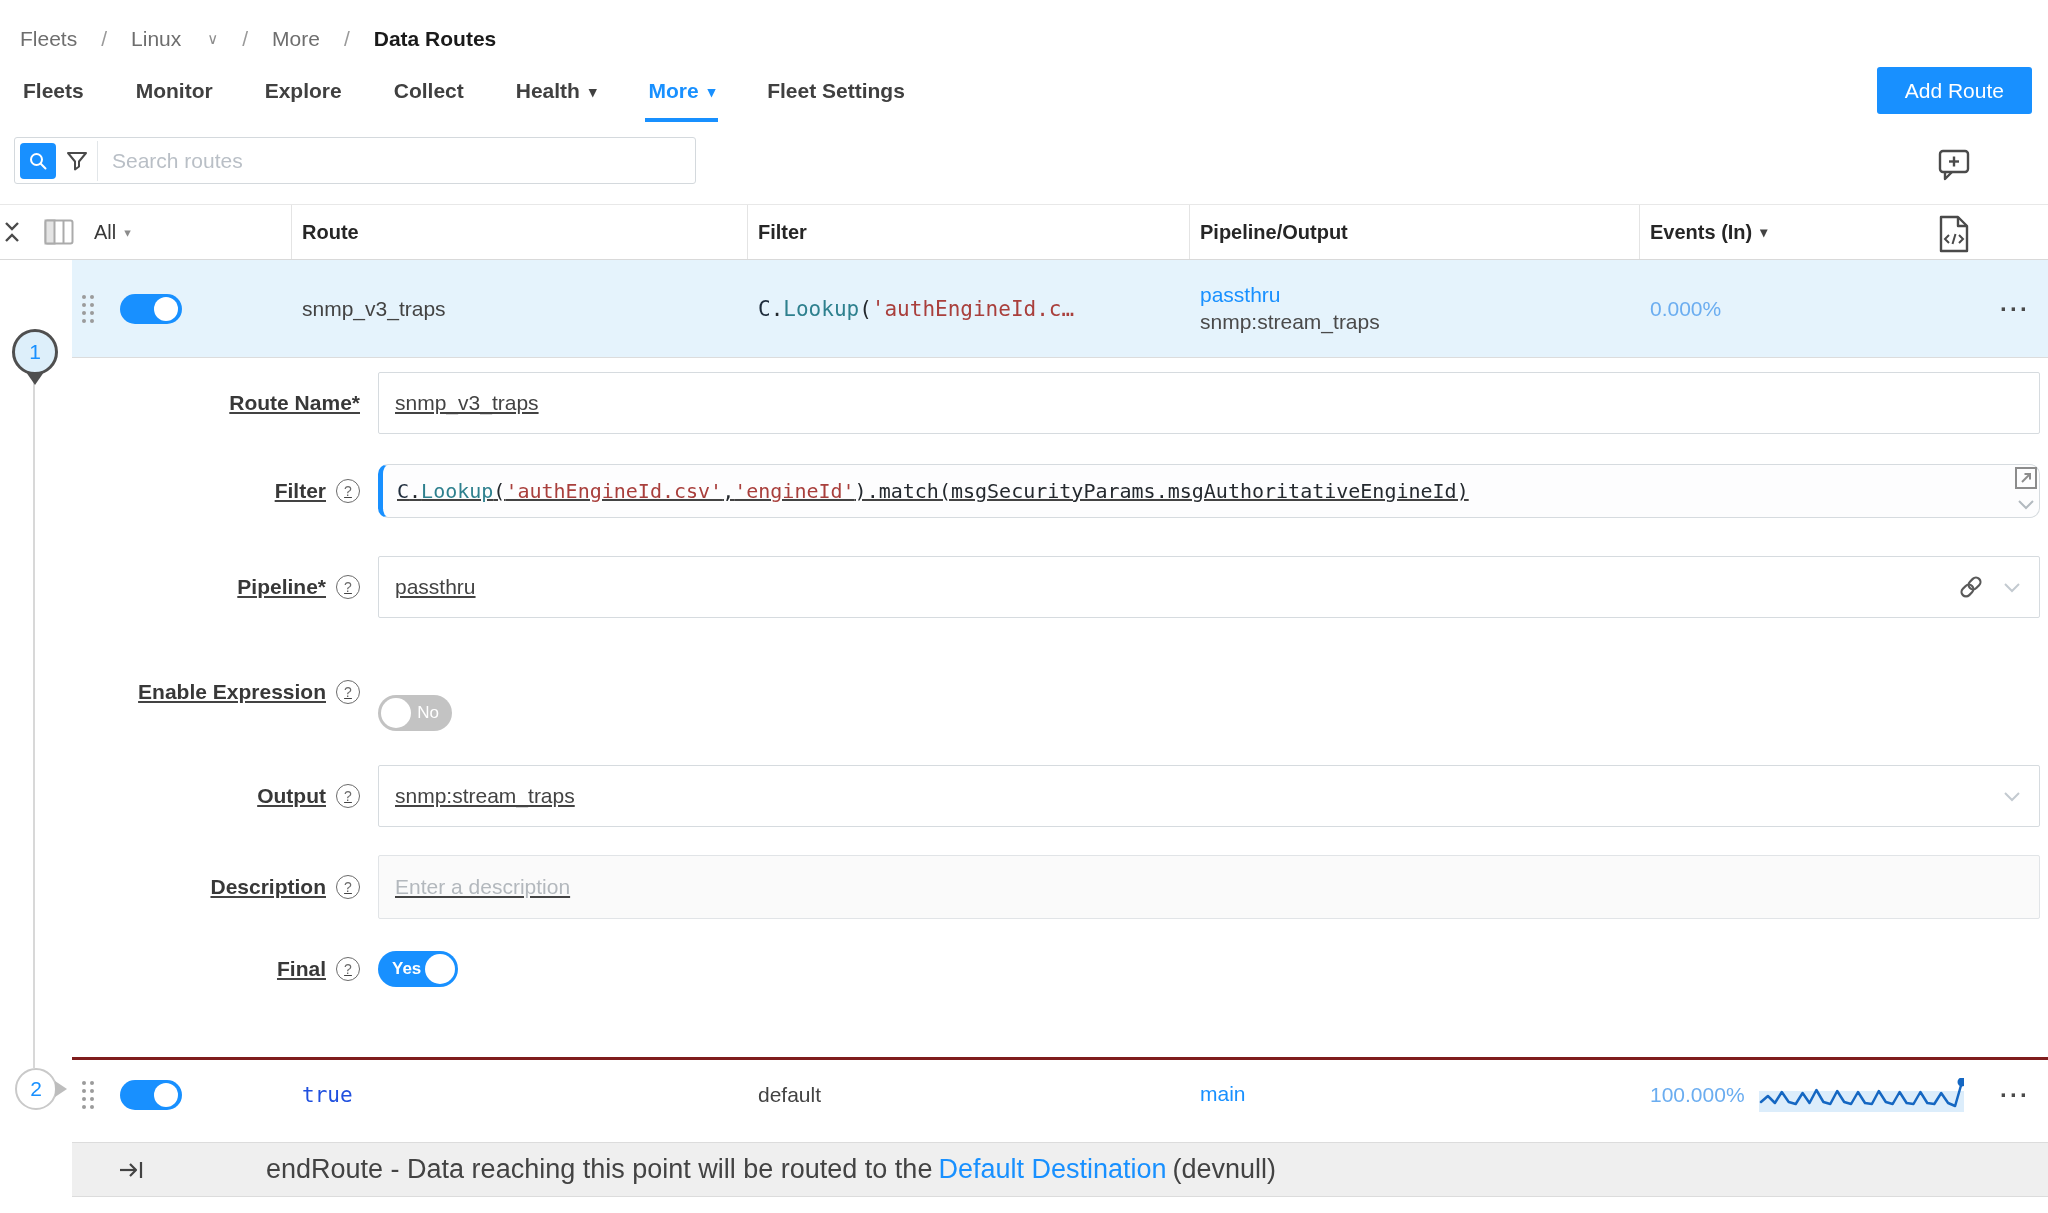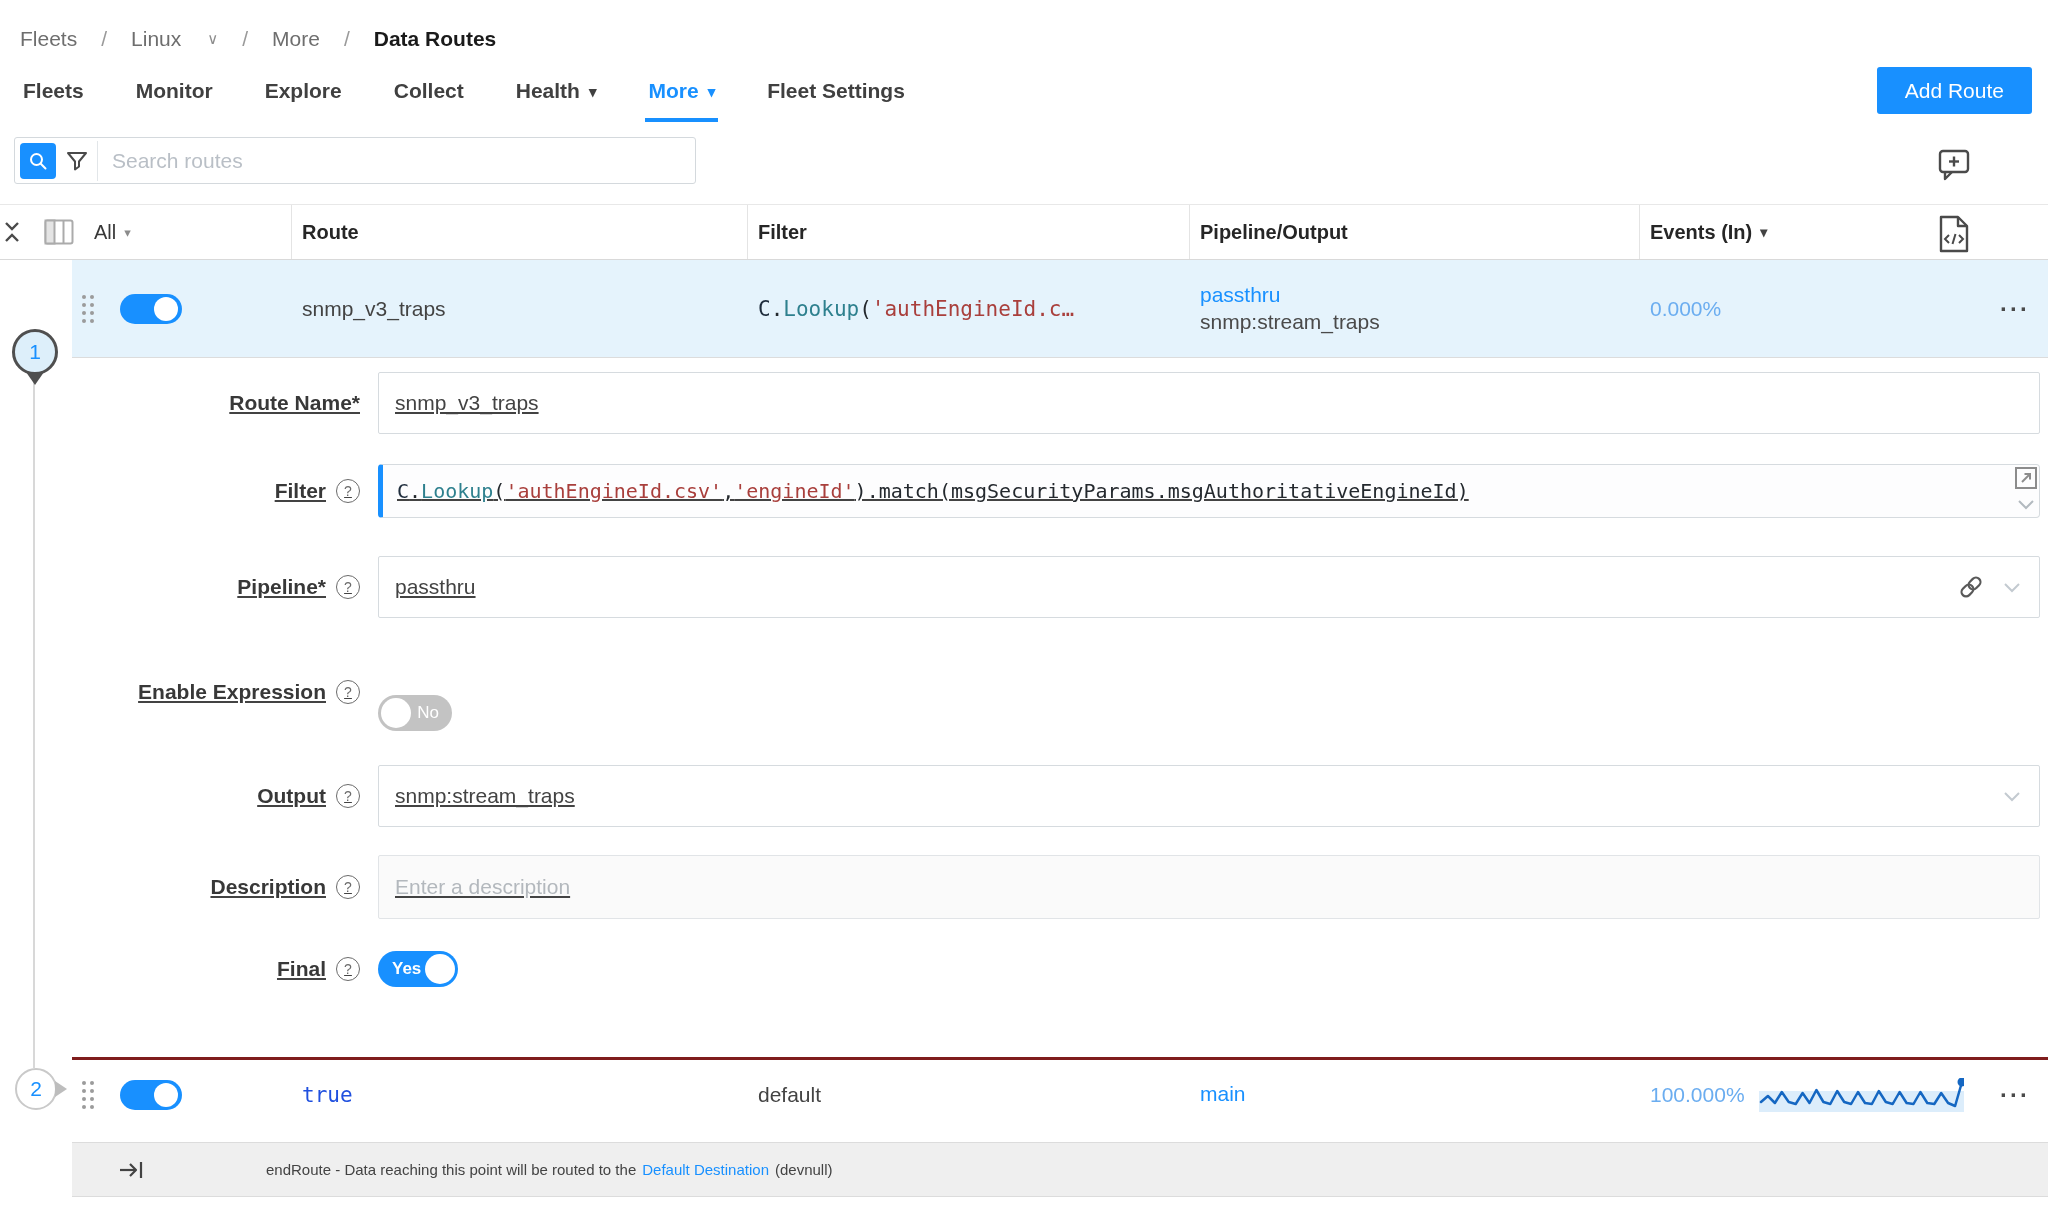--- a/index.html
+++ b/index.html
@@ -70,35 +70,35 @@
 
   
   .route-form { margin-left:72px; padding:14px 0 70px 0; border-bottom:3px solid #7f1d1d;text-decoration:underline; }
   .frow { display:flex; align-items:center; }
   .frow .flabel { width:288px; flex:0 0 auto; display:flex; align-items:center; justify-content:flex-end; gap:10px; font-size:21px; font-weight:700; color:#383838; }
   .fcontrol { flex:1; margin-left:18px; margin-right:8px; }
   .help { width:24px; height:24px; border:1.6px solid #6b6b6b; border-radius:50%; display:inline-flex; align-items:center; justify-content:center; font-size:14px; font-weight:400; color:#6b6b6b; cursor:pointer; flex:0 0 auto; }
   .tbox { display:flex; align-items:center; height:62px; border:1px solid #d6dbdf; border-radius:2px; background:#fff; }
   .tbox input { flex:1; border:none; outline:none; font-size:21px; color:#434343; padding:0 16px; background:transparent; }
   .tbox .field-icons { display:flex; align-items:center; gap:14px; padding-right:14px; }
-  .code-field { height:54px; border:1px solid #d6dbdf; border-left:5px solid #1890ff; border-radius:4px; background:#fdfdfe; display:flex; align-items:center; }
+  .code-field { height:54px; border:1px solid #d6dbdf; border-left:5px solid #1890ff; border-radius:10px; background:#fdfdfe; display:flex; align-items:center; }
   .code-field .code-text { flex:1; padding-left:14px; font-size:20px; white-space:nowrap; overflow:hidden; }
   .desc input::placeholder { color:#b3b8bd; }
   .desc { background:#fafafa; border-color:#e1e4e7; height:64px; }
   .lswitch { position:relative; height:36px; border-radius:18px; cursor:pointer; display:flex; align-items:center; }
   .lswitch.no { width:74px; background:#c3c3c3;margin-top:43px; }
   .lswitch.no .lknob { position:absolute; left:3px; width:30px; height:30px; border-radius:50%; background:#fff; }
   .lswitch.no .lab { position:absolute; right:13px; color:#fff; font-size:17px; }
   .lswitch.yes { width:80px; background:#1890ff; }
   .lswitch.yes .lknob { position:absolute; right:3px; width:30px; height:30px; border-radius:50%; background:#fff; }
   .lswitch.yes .lab { position:absolute; left:14px; color:#fff; font-size:17px; font-weight:700; }
   .mb30{margin-bottom:30px}.mb38{margin-bottom:38px}.mb34{margin-bottom:34px}.mb28{margin-bottom:28px}.mb32{margin-bottom:32px}
 
   
-  .end-route { margin:14px 0 0 72px; height:55px; background:#efefef; border-top:1px solid #dcdcdc; border-bottom:1px solid #dcdcdc; display:flex; align-items:center; font-size:15px; color:#434343; }
+  .end-route { margin:14px 0 0 72px; height:55px; background:#efefef; border-top:1px solid #dcdcdc; border-bottom:1px solid #dcdcdc; display:flex; align-items:center; font-size:27px; color:#434343; }
   .end-route .er-icon { margin-left:46px; display:flex; align-items:center; }
   .end-route .er-text { margin-left:118px; }
   .end-route .link-blue { margin:0 6px; }
 
   
   .connector { position:absolute; left:33px; top:378px; width:2px; height:690px; background:#d8d8d8; }
   .badge { position:absolute; display:flex; align-items:center; justify-content:center; border-radius:50%; font-size:21px; color:#1890ff; background:#fff; cursor:pointer; }
   .badge1 { left:12px; top:329px; width:46px; height:46px; border:3px solid #4f4f4f; background:#ddeffa; }
   .badge1::after { content:""; position:absolute; left:50%; transform:translateX(-50%); bottom:-13px; border-left:9px solid transparent; border-right:9px solid transparent; border-top:13px solid #4f4f4f; }
   .badge2 { left:15px; top:1068px; width:42px; height:42px; border:2px solid #c9c9c9; }

